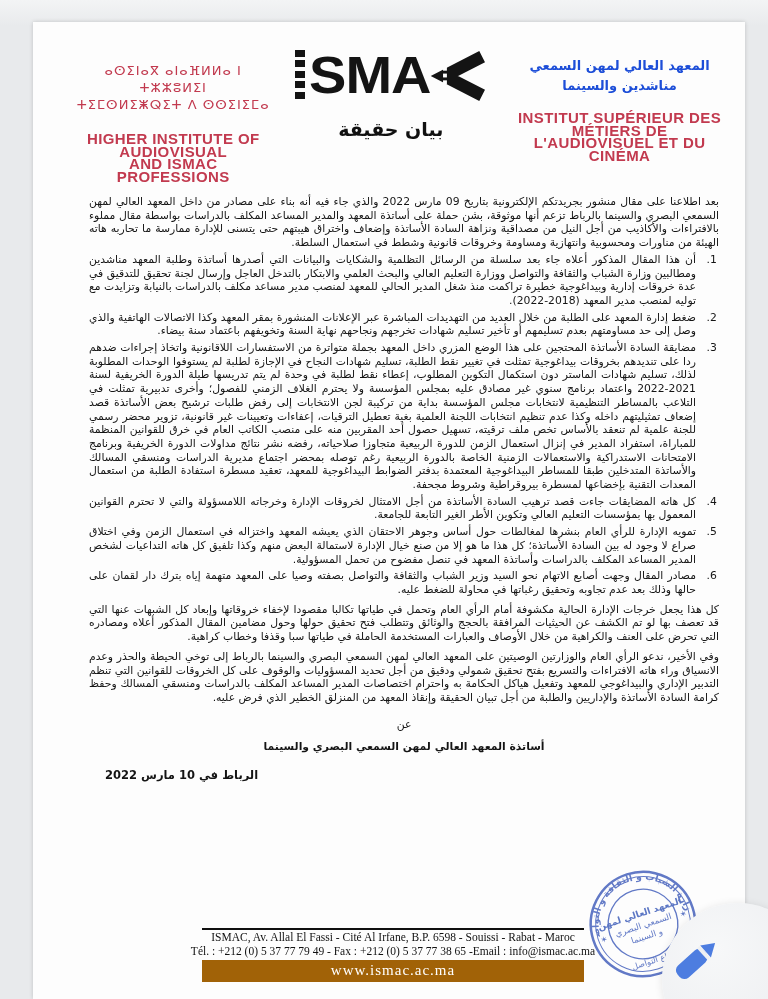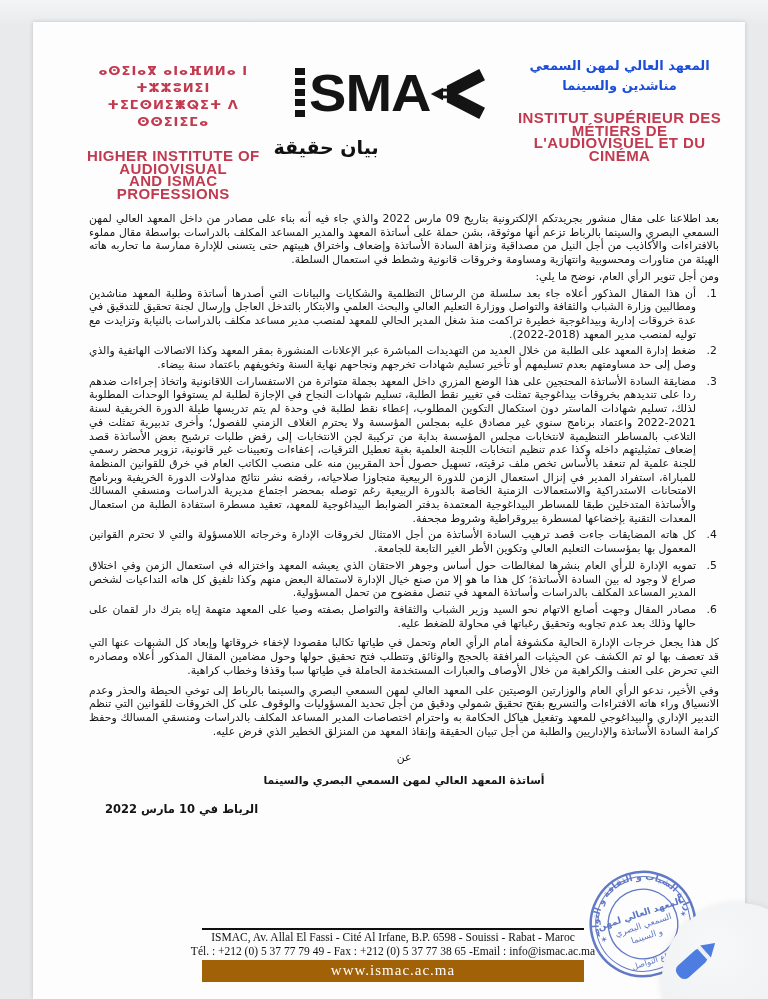--- a/index.html
+++ b/index.html
@@ -10,26 +10,26 @@
   }
   .page{
     position:absolute;left:33px;top:22px;width:712px;height:977px;
     background:#fdfdfd;box-shadow:0 0 4px rgba(0,0,0,.18);
   }
   
   .hdr{display:flex;justify-content:space-between;padding:26px 14px 0 40px;}
   .hcol{text-align:center;}
   .hcol.left{width:205px;margin-top:14px;}
   .hcol.right{width:228px;margin-top:8px;}
-  .tifinagh{color:#c23a4f;font-weight:bold;font-size:13px;line-height:17px;letter-spacing:1px;}
+  .tifinagh{color:#c23a4f;font-weight:normal;font-size:13px;line-height:17px;letter-spacing:1px;}
   .latin-red{color:#c23a4f;font-size:15px;line-height:12.5px;letter-spacing:.4px;font-weight:600;
              font-family:"Liberation Sans",sans-serif;margin-top:20px;}
   .ar-red{color:#1d4ed8;font-weight:bold;font-size:13px;line-height:20px;direction:rtl;}
   .hcol.right .latin-red{margin-top:16px;}
-  .logo-wrap{width:240px;text-align:left;margin-top:18px;}
+  .logo-wrap{width:240px;text-align:center;}
   .logo{display:flex;align-items:center;justify-content:center;height:56px;}
   .filmstrip{width:10px;height:50px;margin:0 4px 2px 0;
     background:repeating-linear-gradient(to bottom,#141414 0 7px,transparent 7px 10.5px);}
   .logo-sma{font-family:"Liberation Sans",sans-serif;font-weight:bold;font-size:56px;
             line-height:50px;letter-spacing:-1px;color:#141414;transform:scaleY(.92);}
   .doc-title{font-weight:bold;font-size:19px;margin-top:14px;direction:rtl;color:#111;}
   
   .content{direction:rtl;text-align:justify;font-size:10.8px;line-height:13.7px;
            padding:12px 26px 0 56px;color:#141414;}
   .content p{margin:0 0 3px 0;}
@@ -93,21 +93,20 @@
       </div>
       <div class="latin-red">
         <div>INSTITUT SUPÉRIEUR DES MÉTIERS DE</div>
         <div>L'AUDIOVISUEL ET DU CINÉMA</div>
       </div>
     </div>
   </div>
 
   <div class="content">
     <p>بعد اطلاعنا على مقال منشور بجريدتكم الإلكترونية بتاريخ 09 مارس 2022 والذي جاء فيه أنه بناء على مصادر من داخل المعهد العالي لمهن السمعي البصري والسينما بالرباط تزعم أنها موثوقة، بشن حملة على أساتذة المعهد والمدير المساعد المكلف بالدراسات بواسطة مقال مملوء بالافتراءات والأكاذيب من أجل النيل من مصداقية ونزاهة السادة الأساتذة وإضعاف واختراق هيبتهم حتى يتسنى للإدارة ممارسة ما تحاربه هاته الهيئة من مناورات ومحسوبية وانتهازية ومساومة وخروقات قانونية وشطط في استعمال السلطة.</p>
-    <p class="leadin">ومن أجل تنوير الرأي العام، نوضح ما يلي:</p>
     <ol class="points">
       <li>أن هذا المقال المذكور أعلاه جاء بعد سلسلة من الرسائل التظلمية والشكايات والبيانات التي أصدرها أساتذة وطلبة المعهد مناشدين ومطالبين وزارة الشباب والثقافة والتواصل ووزارة التعليم العالي والبحث العلمي والابتكار بالتدخل العاجل وإرسال لجنة تحقيق للتدقيق في عدة خروقات إدارية وبيداغوجية خطيرة تراكمت منذ شغل المدير الحالي للمعهد لمنصب مدير مساعد مكلف بالدراسات بالنيابة وتزايدت مع توليه لمنصب مدير المعهد (2018-2022).</li>
       <li>ضغط إدارة المعهد على الطلبة من خلال العديد من التهديدات المباشرة عبر الإعلانات المنشورة بمقر المعهد وكذا الاتصالات الهاتفية والذي وصل إلى حد مساومتهم بعدم تسليمهم أو تأخير تسليم شهادات تخرجهم ونجاحهم نهاية السنة وتخويفهم باعتماد سنة بيضاء.</li>
       <li>مضايقة السادة الأساتذة المحتجين على هذا الوضع المزري داخل المعهد بجملة متواترة من الاستفسارات اللاقانونية واتخاذ إجراءات ضدهم ردا على تنديدهم بخروقات بيداغوجية تمثلت في تغيير نقط الطلبة، تسليم شهادات النجاح في الإجازة لطلبة لم يستوفوا الوحدات المطلوبة لذلك، تسليم شهادات الماستر دون استكمال التكوين المطلوب، إعطاء نقط لطلبة في وحدة لم يتم تدريسها طيلة الدورة الخريفية لسنة 2021-2022 واعتماد برنامج سنوي غير مصادق عليه بمجلس المؤسسة ولا يحترم الغلاف الزمني للفصول؛ وأخرى تدبيرية تمثلت في التلاعب بالمساطر التنظيمية لانتخابات مجلس المؤسسة بداية من تركيبة لجن الانتخابات إلى رفض طلبات ترشيح بعض الأساتذة قصد إضعاف تمثيليتهم داخله وكذا عدم تنظيم انتخابات اللجنة العلمية بغية تعطيل الترقيات، إعفاءات وتعيينات غير قانونية، تزوير محضر رسمي للجنة علمية لم تنعقد بالأساس تخص ملف ترقيته، تسهيل حصول أحد المقربين منه على منصب الكاتب العام في خرق للقوانين المنظمة للمباراة، استفراد المدير في إنزال استعمال الزمن للدورة الربيعية متجاوزا صلاحياته، رفضه نشر نتائج مداولات الدورة الخريفية وبرنامج الامتحانات الاستدراكية والاستعمالات الزمنية الخاصة بالدورة الربيعية رغم توصله بمحضر اجتماع مديرية الدراسات ومنسقي المسالك والأساتذة المتدخلين طبقا للمساطر البيداغوجية المعتمدة بدفتر الضوابط البيداغوجية للمعهد، تعقيد مسطرة استفادة الطلبة من استعمال المعدات التقنية بإخضاعها لمسطرة بيروقراطية وشروط مجحفة.</li>
       <li>كل هاته المضايقات جاءت قصد ترهيب السادة الأساتذة من أجل الامتثال لخروقات الإدارة وخرجاته اللامسؤولة والتي لا تحترم القوانين المعمول بها بمؤسسات التعليم العالي وتكوين الأطر الغير التابعة للجامعة.</li>
       <li>تمويه الإدارة للرأي العام بنشرها لمغالطات حول أساس وجوهر الاحتقان الذي يعيشه المعهد واختزاله في استعمال الزمن وفي اختلاق صراع لا وجود له بين السادة الأساتذة؛ كل هذا ما هو إلا من صنع خيال الإدارة لاستمالة البعض منهم وكذا تلفيق كل هاته التداعيات لشخص المدير المساعد المكلف بالدراسات وأساتذة المعهد في تنصل مفضوح من تحمل المسؤولية.</li>
       <li>مصادر المقال وجهت أصابع الاتهام نحو السيد وزير الشباب والثقافة والتواصل بصفته وصيا على المعهد متهمة إياه بترك دار لقمان على حالها وذلك بعد عدم تجاوبه وتحقيق رغباتها في محاولة للضغط عليه.</li>
     </ol>
     <p class="closing">كل هذا يجعل خرجات الإدارة الحالية مكشوفة أمام الرأي العام وتحمل في طياتها تكالبا مقصودا لإخفاء خروقاتها وإبعاد كل الشبهات عنها التي قد تعصف بها لو تم الكشف عن الحيثيات المرافقة بالحجج والوثائق وتتطلب فتح تحقيق حولها وحول مضامين المقال المذكور أعلاه ومصادره التي تحرض على العنف والكراهية من خلال الأوصاف والعبارات المستخدمة الحاملة في طياتها سبا وقذفا وخطاب كراهية.</p>
     <p class="closing">وفي الأخير، ندعو الرأي العام والوزارتين الوصيتين على المعهد العالي لمهن السمعي البصري والسينما بالرباط إلى توخي الحيطة والحذر وعدم الانسياق وراء هاته الافتراءات والتسريع بفتح تحقيق شمولي ودقيق من أجل تحديد المسؤوليات والوقوف على كل الخروقات للقوانين التي تنظم التدبير الإداري والبيداغوجي للمعهد وتفعيل هياكل الحكامة به واحترام اختصاصات المدير المساعد المكلف بالدراسات ومنسقي المسالك وحفظ كرامة السادة الأساتذة والإداريين والطلبة من أجل تبيان الحقيقة وإنقاذ المعهد من المنزلق الخطير الذي فرض عليه.</p>

